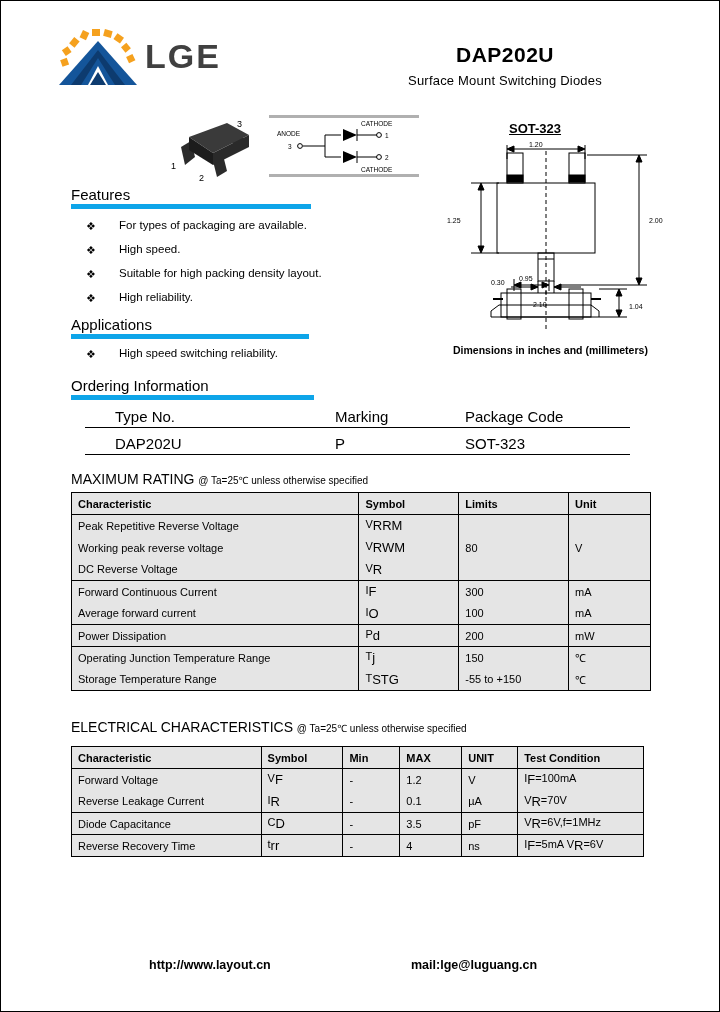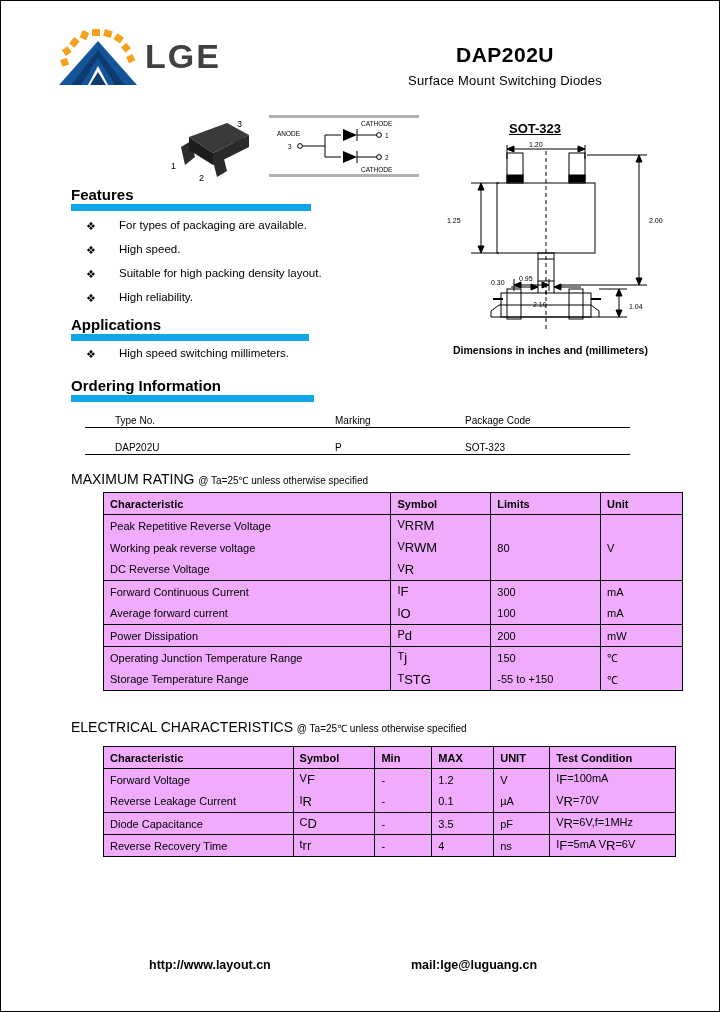--- a/index.html
+++ b/index.html
@@ -46,40 +46,40 @@
   }
   .sot-area { position:absolute; left:440px; top:136px; width:240px; height:220px; }
   .dim-note {
     position:absolute; left:452px; top:343px; width:220px;
     font-size:10.5px; font-weight:bold; 
   }
   .dimtxt { position:absolute; font-size:7px; font-family:"Liberation Sans", sans-serif; }
 
   
   .sec-head {
-    position:absolute; font-size:15px; font-weight:bold;
-    border-bottom:7px solid #0ea5e9; padding-bottom:1px;
+    position:absolute; font-size:15px; font-weight:normal;
+    border-bottom:5px solid #0ea5e9; padding-bottom:1px;
   }
   .bullet-row { position:absolute; font-size:11.5px; }
   .bullet-row .dia { position:absolute; left:0; top:1px; font-size:11px; }
   .bullet-row .btxt { position:absolute; left:33px; top:0; white-space:nowrap; }
 
   
   .ord-wrap { position:absolute; left:84px; top:400px; width:545px; }
   .ord-head, .ord-row { position:relative; height:26px; }
-  .ord-head > div, .ord-row > div { position:absolute; font-size:10px; top:14px; }
+  .ord-head > div, .ord-row > div { position:absolute; font-size:15px; top:7px; }
   .ord-c1 { left:30px; } .ord-c2 { left:250px; } .ord-c3 { left:380px; }
   .hr { border-bottom:1px solid #000; width:100%; }
 
   
   .tbl-title { position:absolute; font-size:14px; white-space:nowrap; }
   .tbl-title .small { font-size:10px; }
 
   table.grid {
-    position:absolute; border-collapse:collapse; background:#f0abfc;margin-left:32px;
+    position:absolute; border-collapse:collapse; background:#e5e5e5;
   }
   table.grid td, table.grid th {
     border:1px solid #000; padding:3px 6px;
     font-size:11px; text-align:left; vertical-align:middle;
     font-weight:normal; height:22px;
   }
   table.grid th { font-weight:bold; }
   .nb { border-bottom:none !important; }
   .nt { border-top:none !important; }
   sub { font-size:13px; vertical-align:-2px; }
@@ -260,21 +260,21 @@
     <span class="btxt">Suitable for high packing density layout.</span>
   </div>
   <div class="bullet-row" style="left:85px; top:290px;">
     <span class="dia">❖</span>
     <span class="btxt">High reliability.</span>
   </div>
 
   <div class="sec-head" style="left:70px; top:315px; width:238px;">Applications</div>
   <div class="bullet-row" style="left:85px; top:346px;">
     <span class="dia">❖</span>
-    <span class="btxt">High speed switching millimeters.</span>
+    <span class="btxt">High speed switching reliability.</span>
   </div>
 
   <div class="sec-head" style="left:70px; top:376px; width:243px;">Ordering Information</div>
 
   <div class="ord-wrap">
     <div class="ord-head">
       <div class="ord-c1">Type No.</div>
       <div class="ord-c2">Marking</div>
       <div class="ord-c3">Package Code</div>
     </div>

